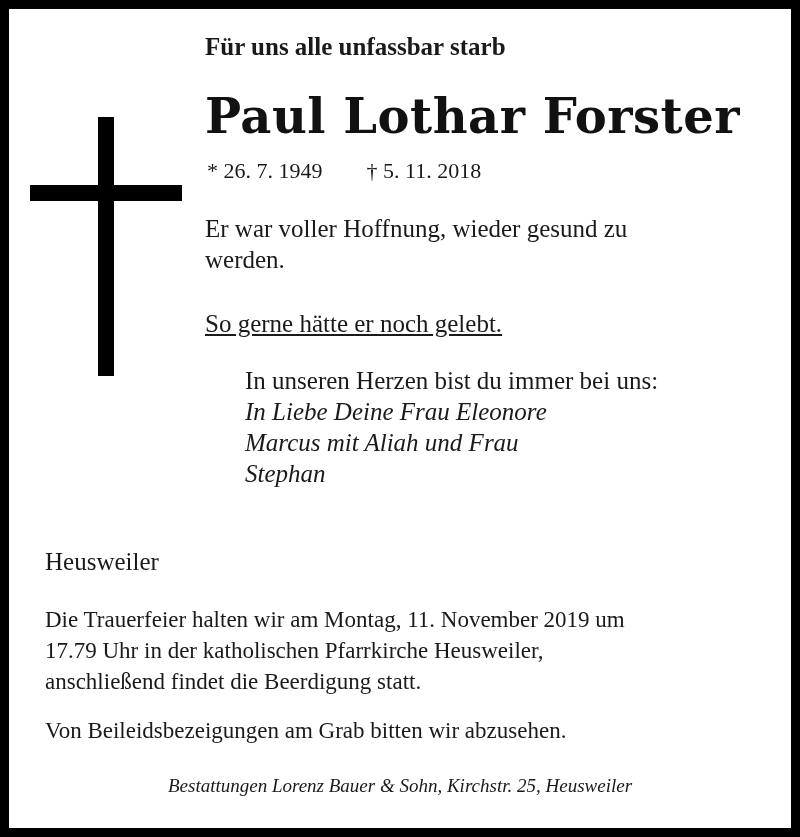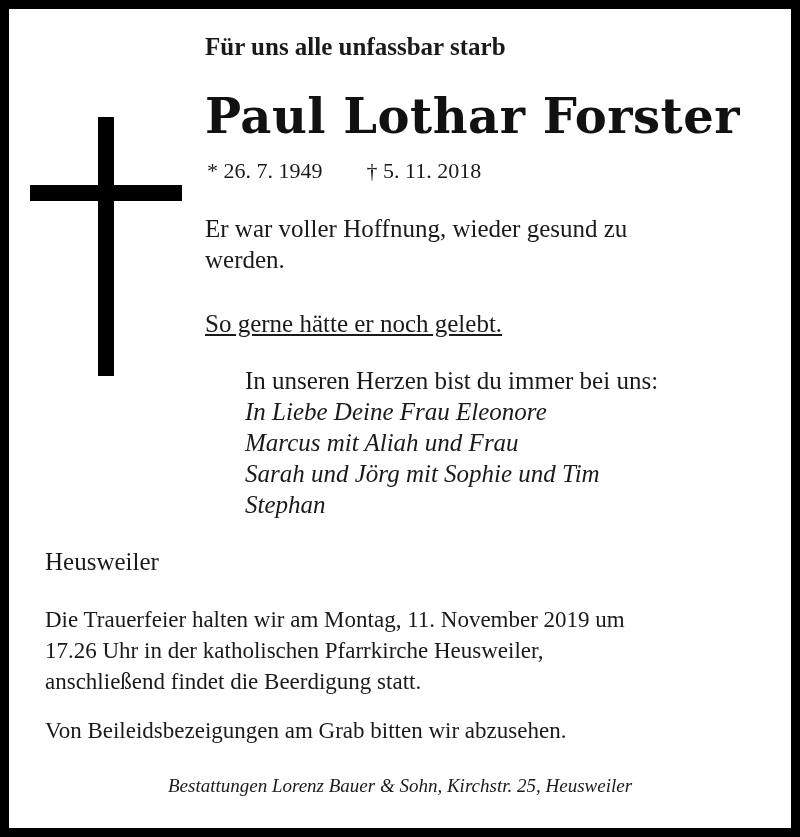--- a/index.html
+++ b/index.html
@@ -41,26 +41,25 @@
 
 <div class="abs serif body-text p1">
   <div>Er war voller Hoffnung, wieder gesund zu</div>
   <div>werden.</div>
 </div>
 <div class="abs serif body-text p2">So gerne hätte er noch gelebt.</div>
 <div class="abs serif body-text p3">
   <div>In unseren Herzen bist du immer bei uns:</div>
   <div class="fam">In Liebe Deine Frau Eleonore</div>
   <div class="fam">Marcus mit Aliah und Frau</div>
-  <div class="fam">Sarah und Jörg mit Sophie und Tim</div>
   <div class="fam">Stephan</div>
 </div>
 
 <div class="abs serif place">Heusweiler</div>
 
 <div class="abs serif service">
   <div>Die Trauerfeier halten wir am Montag, 11. November 2019 um</div>
-  <div>17.26 Uhr in der katholischen Pfarrkirche Heusweiler,</div>
+  <div>17.79 Uhr in der katholischen Pfarrkirche Heusweiler,</div>
   <div>anschließend findet die Beerdigung statt.</div>
 </div>
 
 <div class="abs serif condol">Von Beileidsbezeigungen am Grab bitten wir abzusehen.</div>
 <div class="abs serif undertaker">Bestattungen Lorenz Bauer &amp; Sohn, Kirchstr. 25, Heusweiler</div>
 
 </body></html>

